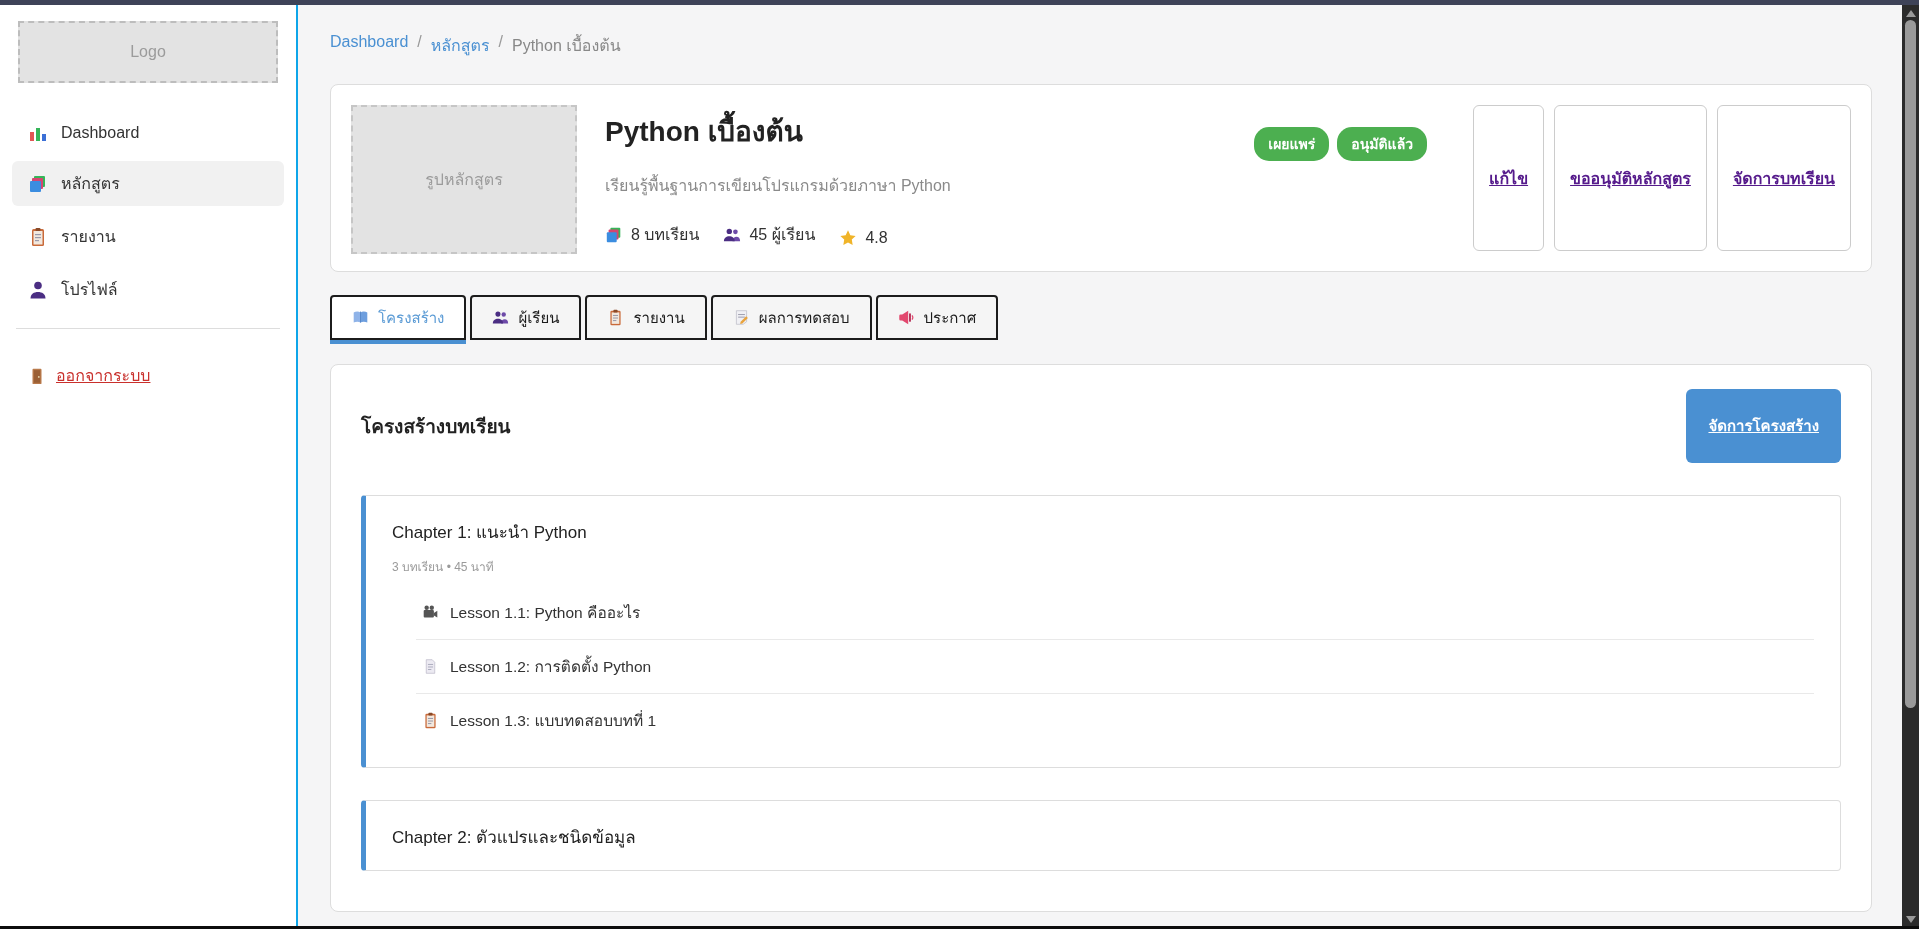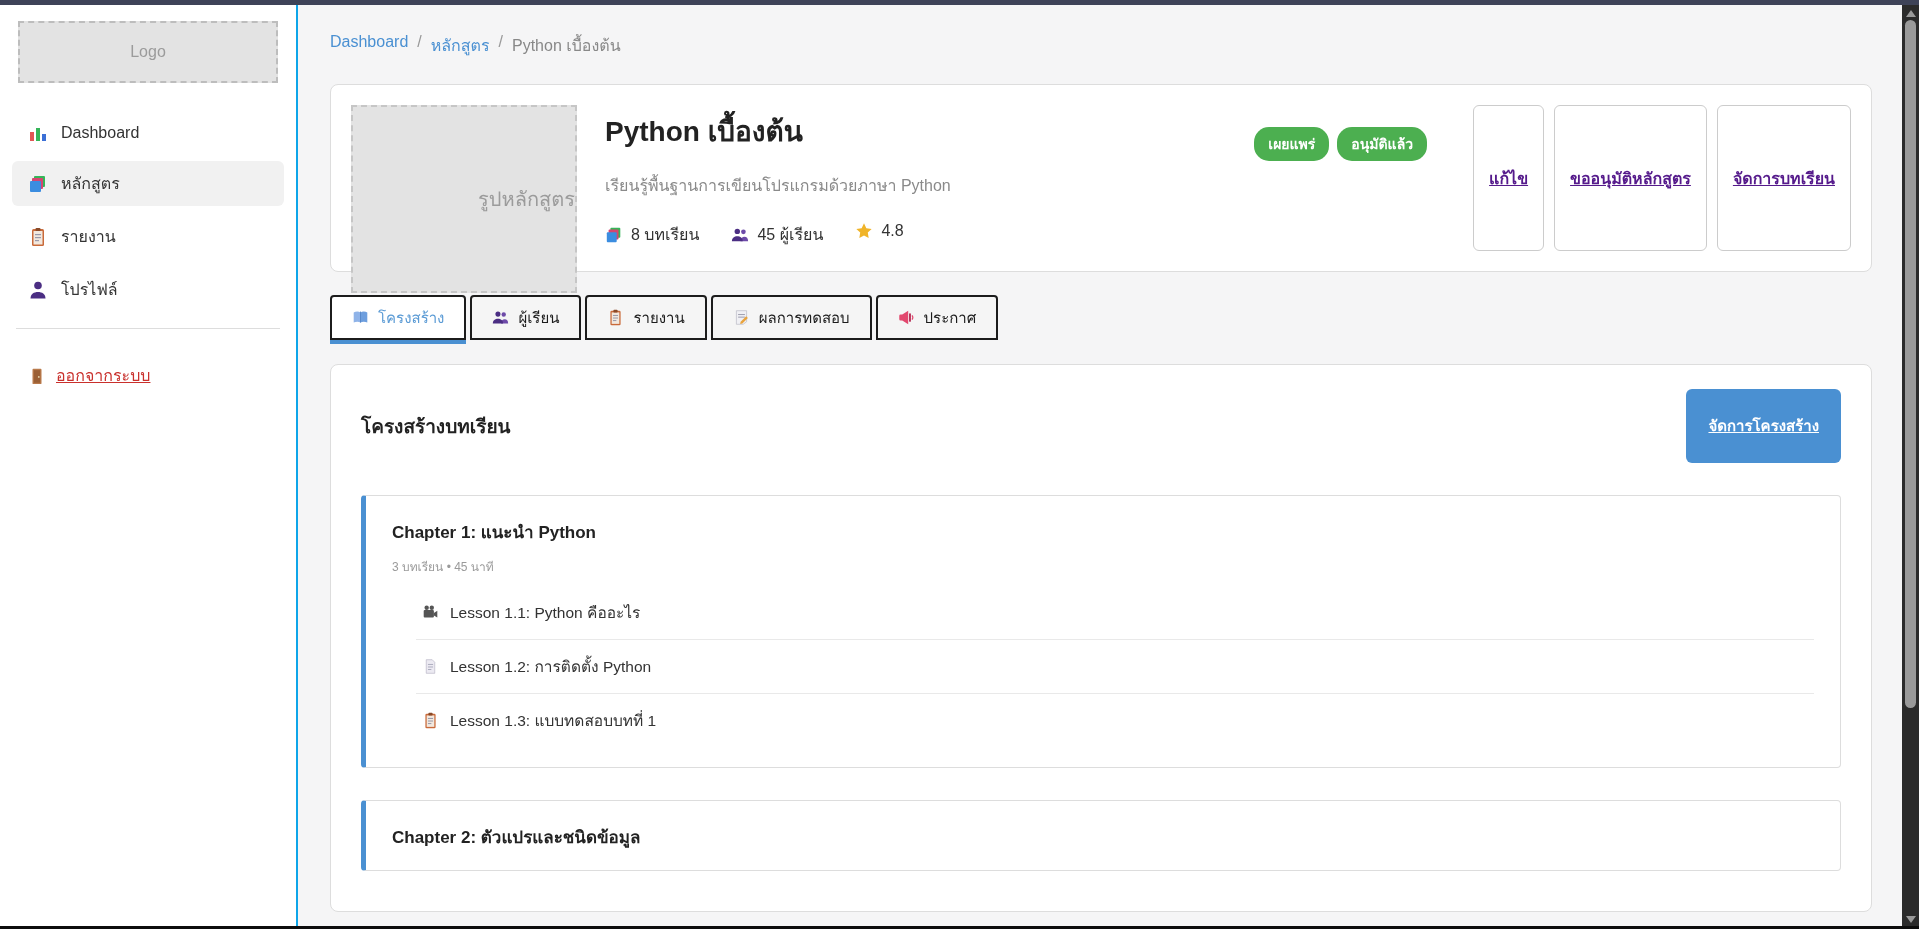--- a/index.html
+++ b/index.html
@@ -26,26 +26,26 @@
   .logout .icon { width:18px; height:18px; }
 
   
   .main { flex:1; min-width:0; padding:28px 47px 0 32px; }
   .breadcrumb { font-size:16px; color:#999; display:flex; gap:9px; margin-bottom:26px; }
   .crumb-link { color:#4a90d2; cursor:pointer; }
   .crumb-current { color:#888; }
 
   .course-card { background:#fff; border:1px solid #ddd; border-radius:8px; padding:20px;
                  display:flex; gap:28px; height:188px; }
-  .course-image { width:226px; height:188px; background:#e3e3e3; border:2px dashed #c6c6c6; flex-shrink:0;
-                  display:flex; align-items:center; justify-content:flex-end; color:#9b9b9b; font-size:20px; }
+  .course-image { width:226px; height:149px; background:#e3e3e3; border:2px dashed #c6c6c6; flex-shrink:0;
+                  display:flex; align-items:center; justify-content:center; color:#9b9b9b; font-size:16px; }
   .course-info { flex:1; min-width:0; padding-top:4px; }
   .course-title { font-size:28px; font-weight:bold; color:#222; margin-bottom:20px; }
   .course-desc { font-size:16px; color:#8a8a8a; margin-bottom:24px; }
-  .course-stats { display:flex; gap:32px; align-items:flex-start; font-size:16px; color:#333; }
+  .course-stats { display:flex; gap:24px; align-items:flex-end; font-size:16px; color:#333; }
   .stat { display:flex; align-items:center; gap:8px; }
   .stat .icon { width:18px; height:18px; }
   .badges { display:flex; gap:8px; margin:22px 18px 0 0; align-self:flex-start; }
   .badge { background:#4caf50; color:#fff; font-size:14px; font-weight:bold; padding:6px 14px;
            border-radius:15px; white-space:nowrap; }
   .action-boxes { display:flex; gap:10px; }
   .action-box { border:1px solid #ccc; border-radius:6px; background:#fff;
                 display:flex; align-items:center; justify-content:center; padding:0 15px; }
   .action-link { color:#551a8b; font-weight:bold; font-size:16px; text-decoration:underline;
                  white-space:nowrap; cursor:pointer; }
@@ -63,21 +63,21 @@
   
   .content-card { background:#fff; border:1px solid #ddd; border-radius:8px; margin-top:24px;
                   padding:24px 30px 40px; }
   .content-header { display:flex; justify-content:space-between; align-items:center; }
   .content-heading { font-size:19px; font-weight:bold; color:#222; }
   .manage-btn { background:#4a90d2; border:none; border-radius:6px; color:#fff; font-size:15px;
                 font-weight:bold; text-decoration:underline; padding:25px 22px; cursor:pointer;
                 font-family:inherit; }
   .chapter { border:1px solid #ddd; border-left:5px solid #4a90d2; border-radius:4px;
              margin-top:32px; padding:22px 26px 20px; }
-  .chapter-title { font-size:17px; font-weight:bold; color:#222; }
+  .chapter-title { font-size:17px; font-weight:normal; color:#222; }
   .chapter-meta { font-size:12px; color:#9a9a9a; margin-top:12px; }
   .lessons { margin:10px 0 0 24px; }
   .lesson { display:flex; align-items:center; gap:11px; padding:14px 6px; font-size:15.5px; color:#333;
             border-bottom:1px solid #e9e9e9; cursor:pointer; }
   .lesson:last-child { border-bottom:none; }
   .lesson .icon { width:17px; height:17px; }
 
   
   .scrollbar { position:absolute; right:0; top:5px; bottom:0; width:17px; background:#2b2b2b;
                display:flex; flex-direction:column; align-items:center; }

